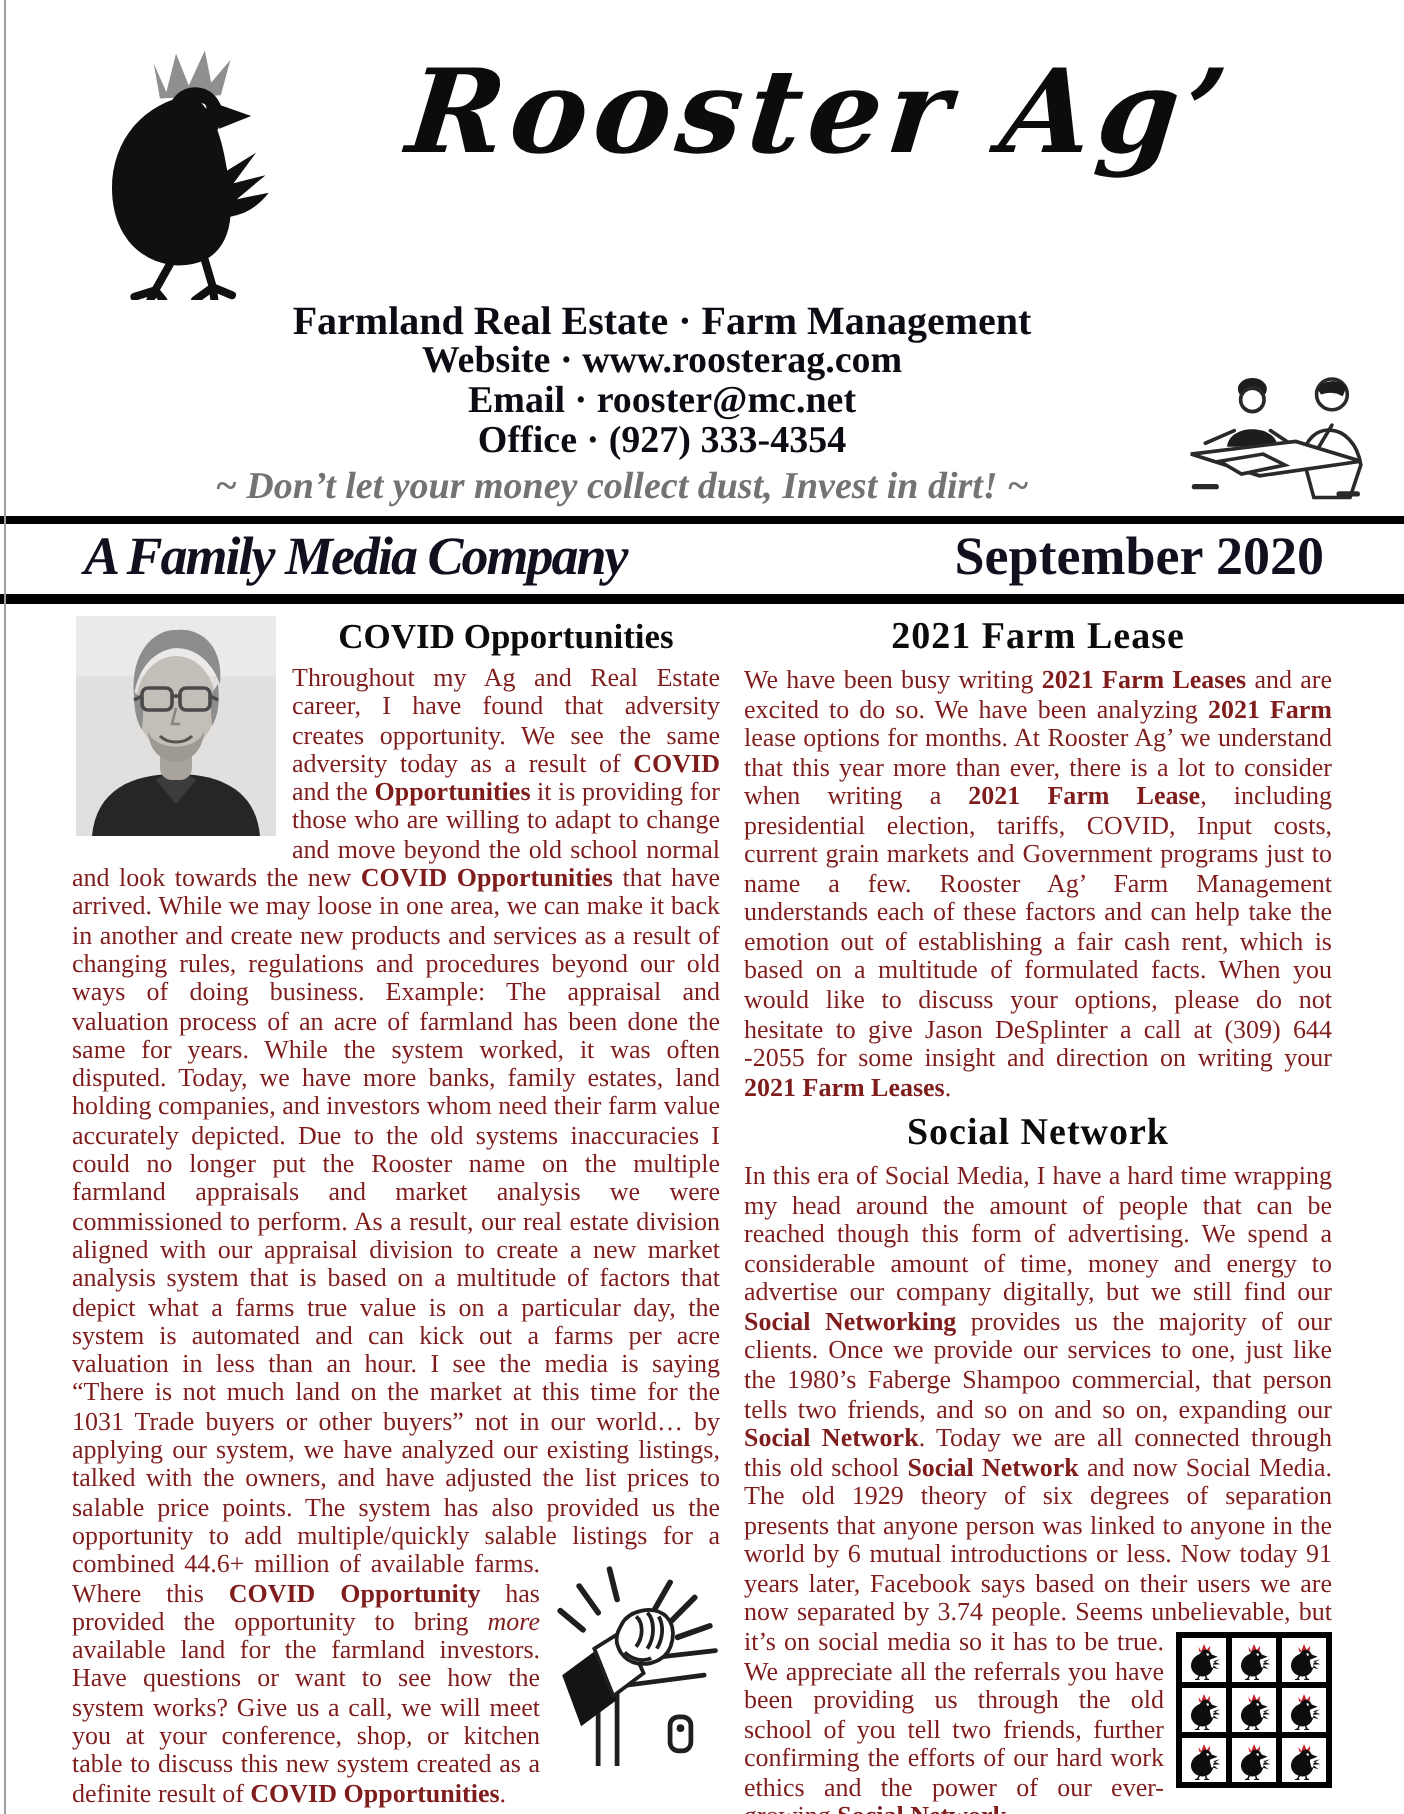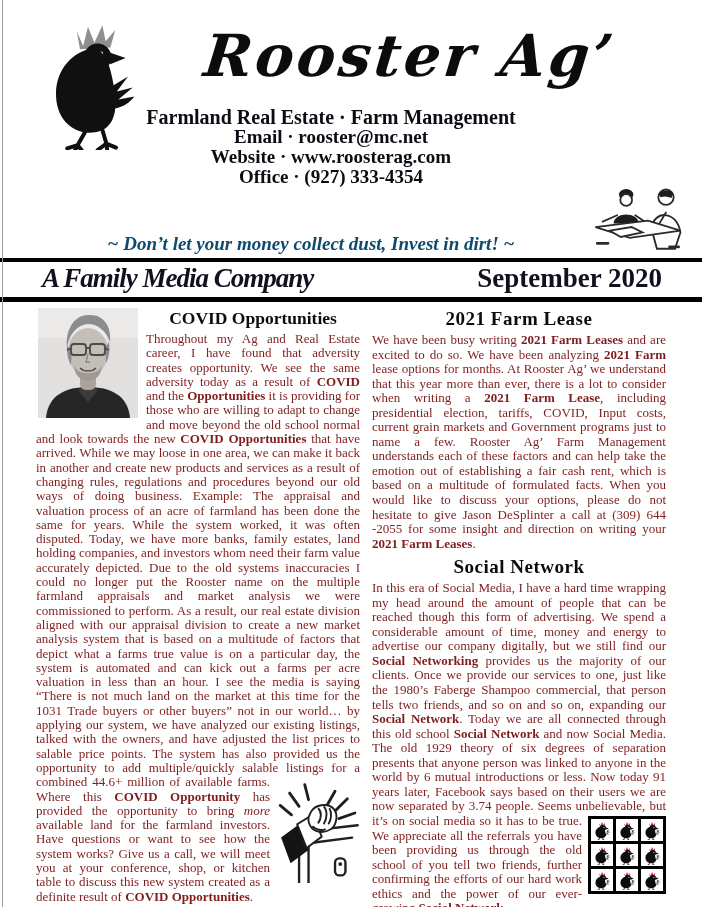--- a/index.html
+++ b/index.html
@@ -13,26 +13,26 @@
   header{position:relative;height:258px;}
   .rooster-logo{position:absolute;left:40px;top:22px;}
   .brand-title{
     position:absolute;left:190px;top:22px;width:440px;text-align:center;
     font-family:"DejaVu Serif", serif;font-style:italic;font-weight:bold;
     font-size:58px;letter-spacing:3px;transform:skewX(-6deg);color:#0c0c0c;
     white-space:nowrap;
   }
   .contact{position:absolute;top:107px;left:30px;right:70px;text-align:center;font-weight:bold;color:#0c0c14;}
   .contact div{line-height:20px;}
-  .contact .big{font-size:20px;}
+  .contact .big{font-size:20px;margin-top:44px;}
   .contact .small{font-size:19px;}
   .meeting-clipart{position:absolute;right:8px;top:184px;}
   .tagline{
     position:absolute;top:233px;left:0;right:80px;text-align:center;
-    font-style:italic;font-weight:bold;font-size:19px;color:#0c4a6e;
+    font-style:italic;font-weight:bold;font-size:19px;color:#737373;
   }
   
   .rule{background:#000;}
   .rule-top{height:4px;}
   .rule-bottom{height:5px;}
   .banner{display:flex;justify-content:space-between;align-items:center;padding:1px 40px 3px 42px;background:#fff;}
   .banner-left{font-style:italic;font-weight:bold;font-size:27px;letter-spacing:-1px;color:#10101e;}
   .banner-right{font-weight:bold;font-size:27px;color:#10101e;margin-left:24px;}
   
   .columns{display:flex;gap:12px;padding:4px 36px 0 36px;}
@@ -73,22 +73,22 @@
       <path d="M87,38 L107,45 L87,53 Z" fill="#101010"></path>
       <circle cx="76" cy="40" r="3" fill="#ffffff"></circle>
       <path d="M70,32 C40,36 20,60 20,90 C20,116 34,134 56,138 C64,139 72,138 78,135 C88,130 93,120 94,108 C104,106 112,101 118,93 L98,97 L116,82 L96,87 L110,68 L92,79 C88,54 82,40 70,32 Z" fill="#101010"></path>
       <path d="M56,138 L47,154 M47,154 L34,158 M47,154 L44,160 M47,154 L52,160 M78,135 L83,152 M83,152 L72,160 M83,152 L84,160 M83,152 L95,157" stroke="#101010" stroke-width="5" fill="none" stroke-linecap="round"></path>
     </svg>
 
     <div class="brand-title">Rooster Ag’</div>
 
     <div class="contact">
       <div class="big">Farmland Real Estate · Farm Management</div>
+      <div class="small">Website · www.roosterag.com</div>
       <div class="small">Email · rooster@mc.net</div>
-      <div class="small">Website · www.roosterag.com</div>
       <div class="small">Office · (927) 333-4354</div>
     </div>
 
     <svg class="meeting-clipart" width="104" height="68" viewBox="0 0 115 72">
       <g stroke="#2a2a2a" stroke-width="2" fill="none" stroke-linecap="round">
         <ellipse cx="40" cy="10" rx="8" ry="6" fill="#1d1d1d" stroke="none"></ellipse>
         <circle cx="40" cy="16" r="6.5" fill="#ffffff"></circle>
         <path d="M26,42 C27,29 53,29 54,42 Z" fill="#1d1d1d" stroke="none"></path>
         <path d="M30,33 L14,40 M50,33 L62,41"></path>
         <circle cx="84" cy="13" r="8.5" fill="#ffffff"></circle>

